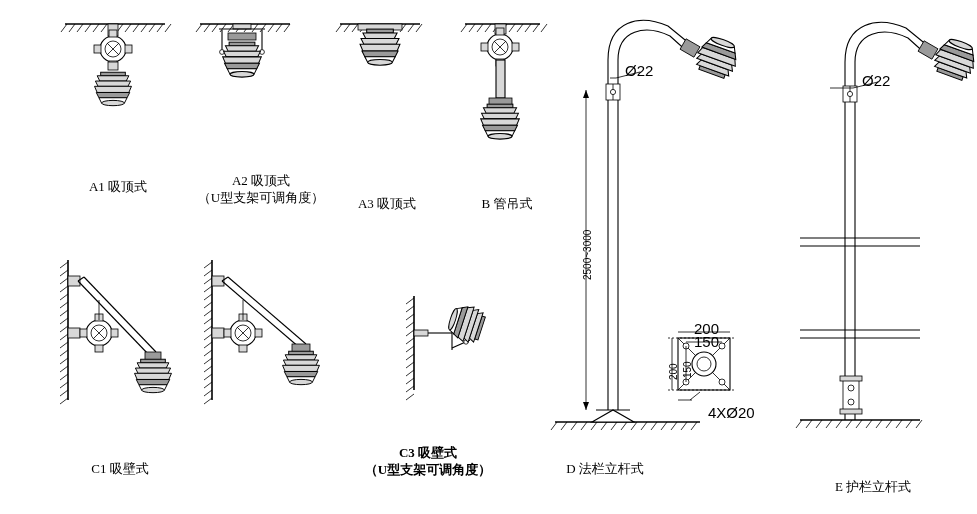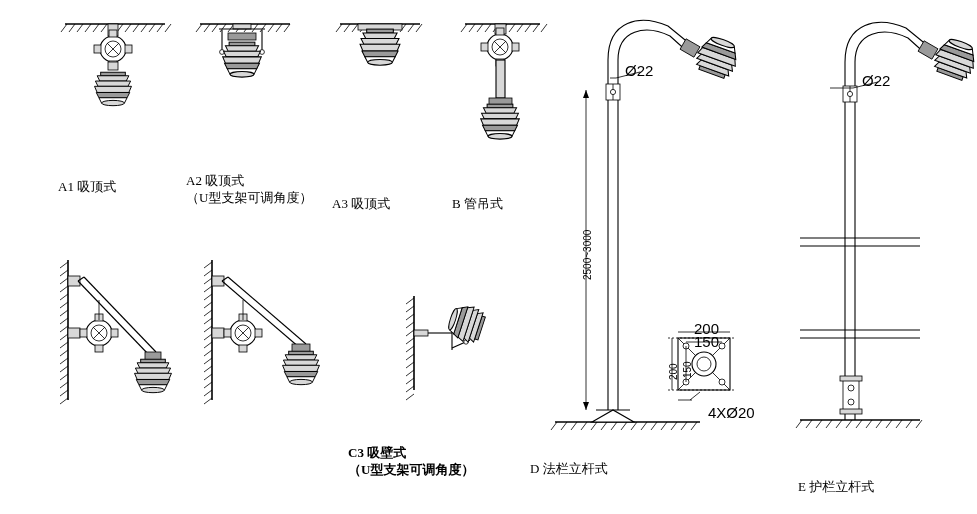--- a/index.html
+++ b/index.html
@@ -7,20 +7,21 @@
     width:977px;height:514px;
     background:#ffffff;
     font-family:"Liberation Serif", serif;
     color:#000;
     position:relative;
     overflow:hidden;
   }
   .stage{position:absolute;left:0;top:0;width:977px;height:514px;}
   .cap{
     position:absolute;
+    text-align:center;
     font-size:13px;
     line-height:17px;
     white-space:pre-line;
     color:#000;
   }
   .dim{
     position:absolute;
     font-size:15px;
     font-family:"Liberation Sans", sans-serif;
     color:#000;
@@ -397,20 +398,21 @@
     <line x1="853" y1="88" x2="878" y2="82" class="ln thin"></line>
     <line x1="830" y1="88" x2="853" y2="88" class="ln thin"></line>
   </g>
 </svg>
 
 <div class="cap" style="left:58px;top:178px;width:120px;">A1 吸顶式</div>
 <div class="cap" style="left:186px;top:172px;width:150px;">A2 吸顶式
 （U型支架可调角度）</div>
 <div class="cap" style="left:332px;top:195px;width:110px;">A3 吸顶式</div>
 <div class="cap" style="left:452px;top:195px;width:110px;">B 管吊式</div>
+<div class="cap" style="left:60px;top:460px;width:120px;">C1 吸壁式</div>
 <div class="cap" style="left:348px;top:444px;width:160px;font-weight:bold;">C3 吸壁式
 （U型支架可调角度）</div>
 <div class="cap" style="left:530px;top:460px;width:150px;">D 法栏立杆式</div>
 <div class="cap" style="left:798px;top:460px;width:150px;margin-top:18px;">E 护栏立杆式</div>
 
 <div class="dim" style="left:625px;top:62px;">Ø22</div>
 <div class="dim" style="left:862px;top:72px;">Ø22</div>
 <div class="vdim" style="left:582px;top:280px;">2500~3000</div>
 <div class="dim" style="left:694px;top:320px;">200</div>
 <div class="dim" style="left:694px;top:333px;">150</div>

